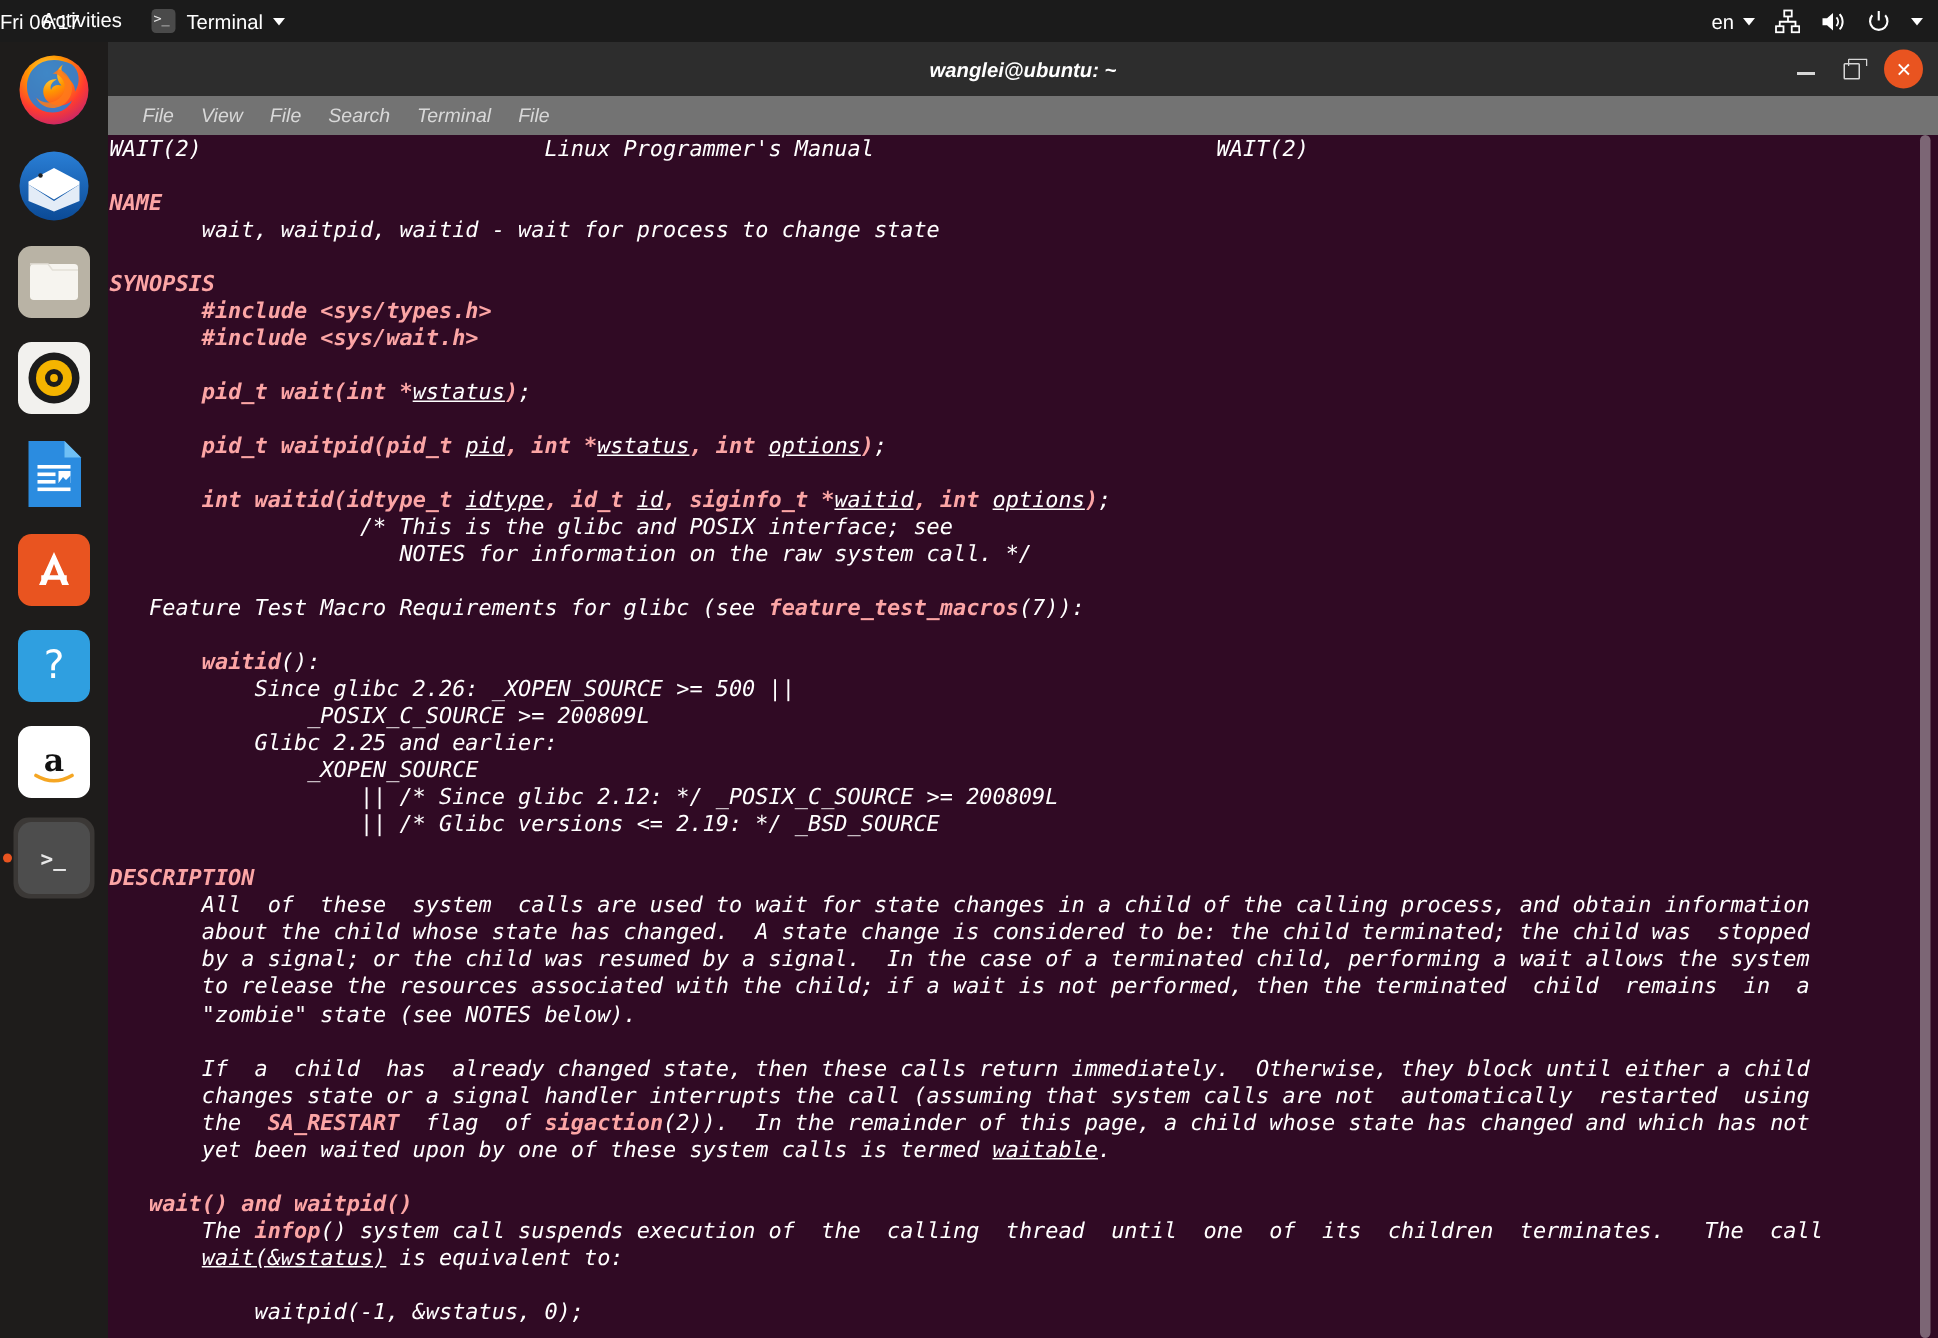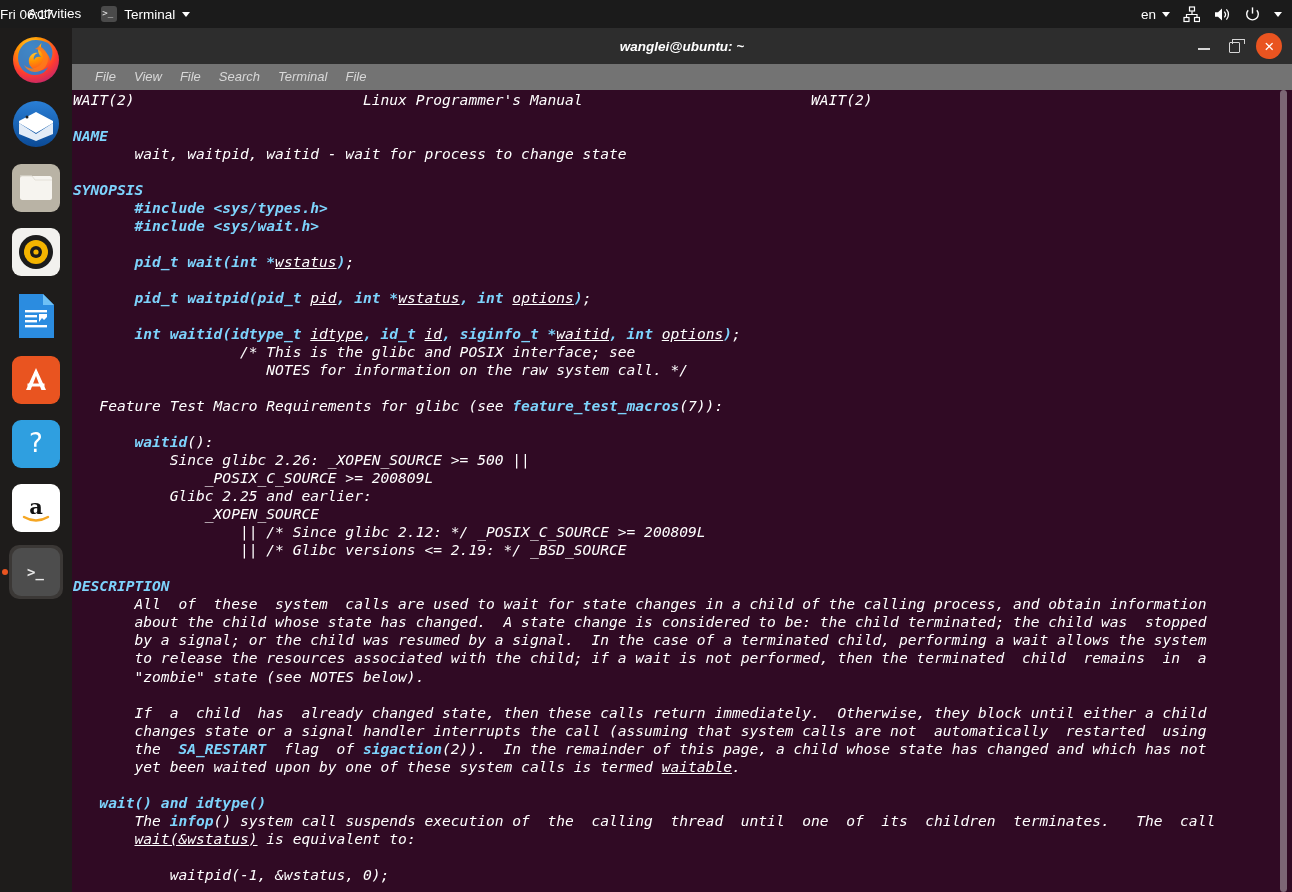--- a/index.html
+++ b/index.html
@@ -174,21 +174,21 @@
     position: absolute; left: 0; top: 0;
     width: 1192px;
     color: #ffffff;
     font-family: "DejaVu Sans Mono", monospace;
     font-size: 14.6px;
     line-height: 18.02px;
     white-space: pre;
     padding: 1px 0 0 1px;
     letter-spacing: 0px;
   }
-  #termtext b { font-weight: bold; color: #7dd3fc; }
+  #termtext b { font-weight: bold; color: #fca5a5; }
   #termtext u { text-decoration: underline; }
   #scrollbar {
     position: absolute; right: 4px; top: 62px;
     width: 9px; height: 802px;
     background: transparent;
   }
   #scrollthumb {
     position: absolute; left: 1px; top: 0px;
     width: 7px; height: 802px;
     background: #7c6675;
@@ -422,21 +422,21 @@
        about the child whose state has changed.  A state change is considered to be: the child terminated; the child was  stopped
        by a signal; or the child was resumed by a signal.  In the case of a terminated child, performing a wait allows the system
        to release the resources associated with the child; if a wait is not performed, then the terminated  child  remains  in  a
        "zombie" state (see NOTES below).
 
        If  a  child  has  already changed state, then these calls return immediately.  Otherwise, they block until either a child
        changes state or a signal handler interrupts the call (assuming that system calls are not  automatically  restarted  using
        the  <b>SA_RESTART</b>  flag  of <b>sigaction</b>(2)).  In the remainder of this page, a child whose state has changed and which has not
        yet been waited upon by one of these system calls is termed <u>waitable</u>.
 
-   <b>wait() and idtype()</b>
+   <b>wait() and waitpid()</b>
        The <b>infop</b>() system call suspends execution of  the  calling  thread  until  one  of  its  children  terminates.   The  call
        <u>wait(&amp;wstatus)</u> is equivalent to:
 
            waitpid(-1, &amp;wstatus, 0);</div>
   </div>
 
   <div id="scrollbar">
     <div id="scrollthumb"></div>
   </div>
 

